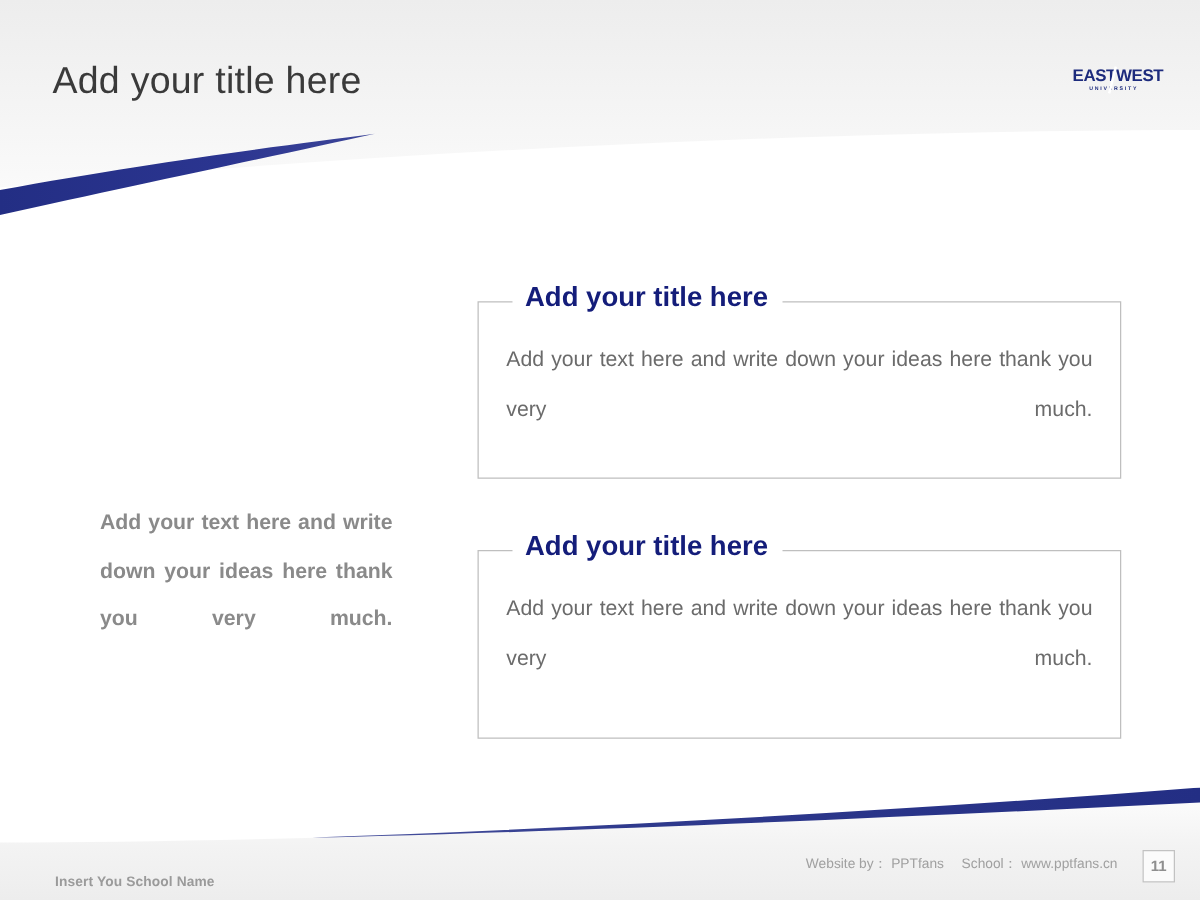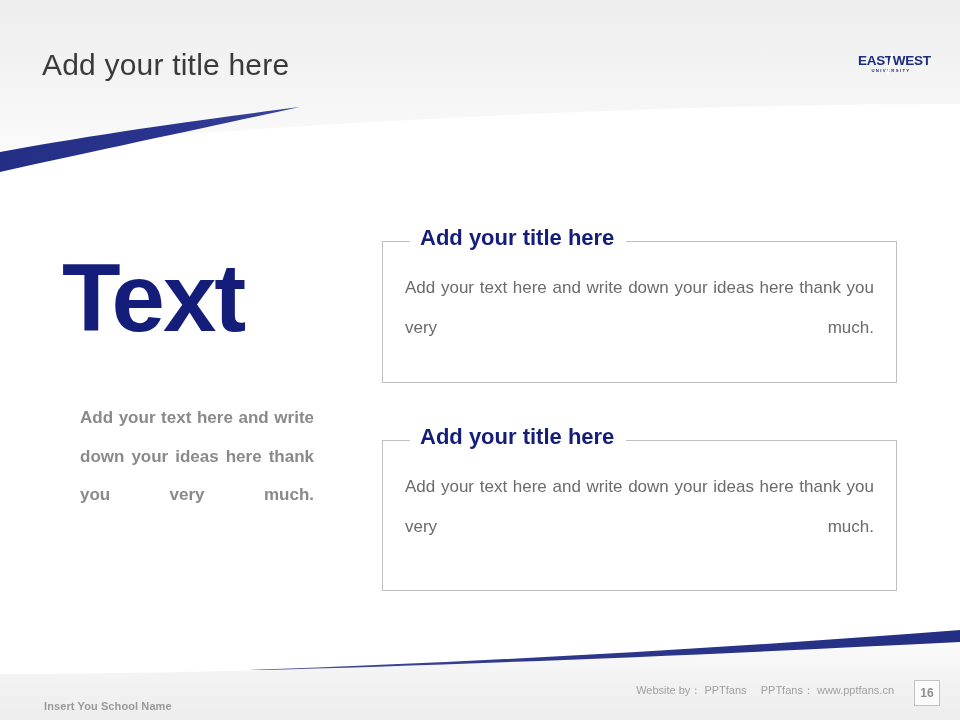--- a/index.html
+++ b/index.html
@@ -224,21 +224,20 @@
   </svg>
 
   <div class="slide-title">Add your title here</div>
 
   <div class="logo">
     <span class="logo-main">EASTWEST</span>
     <span class="logo-slash"></span>
     <span class="logo-sub">UNIVERSITY</span>
   </div>
 
-  <div class="big-text">Text</div>
 
   <div class="left-paragraph">Add your text here and write down your ideas here thank you very much.</div>
 
   <div class="content-box box-one">
     <div class="box-legend">Add your title here</div>
     <div class="box-body">Add your text here and write down your ideas here thank you very much.</div>
   </div>
 
   <div class="content-box box-two">
     <div class="box-legend">Add your title here</div>
@@ -262,18 +261,18 @@
     <path d="M250,40 C480,32 730,18 960,0 L960,24 C740,36 490,46 250,40 Z" fill="url(#ftSwooshGrad)"></path>
 
     <path d="M0,44 C240,44 600,30 960,12 L960,90 L0,90 Z" fill="url(#ftBarGrad)"></path>
   </svg>
 
   <div class="footer-left">Insert You School Name</div>
 
   <div class="footer-right">
     <span>Website by： PPTfans</span>
     <span class="sep"></span>
-    <span>PPTfans： www.pptfans.cn</span>
-  </div>
-
-  <div class="page-badge">16</div>
+    <span>School： www.pptfans.cn</span>
+  </div>
+
+  <div class="page-badge">11</div>
 
 </div>
 
 </body></html>

